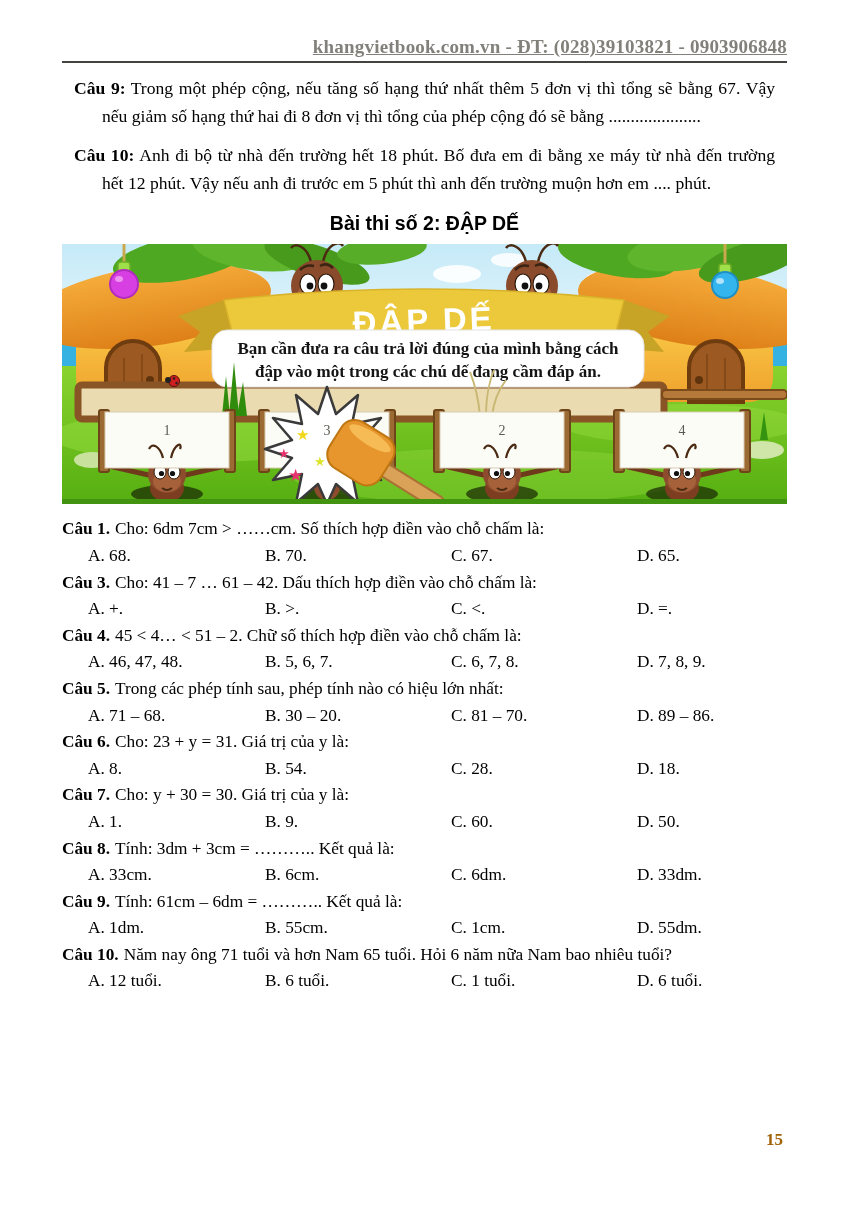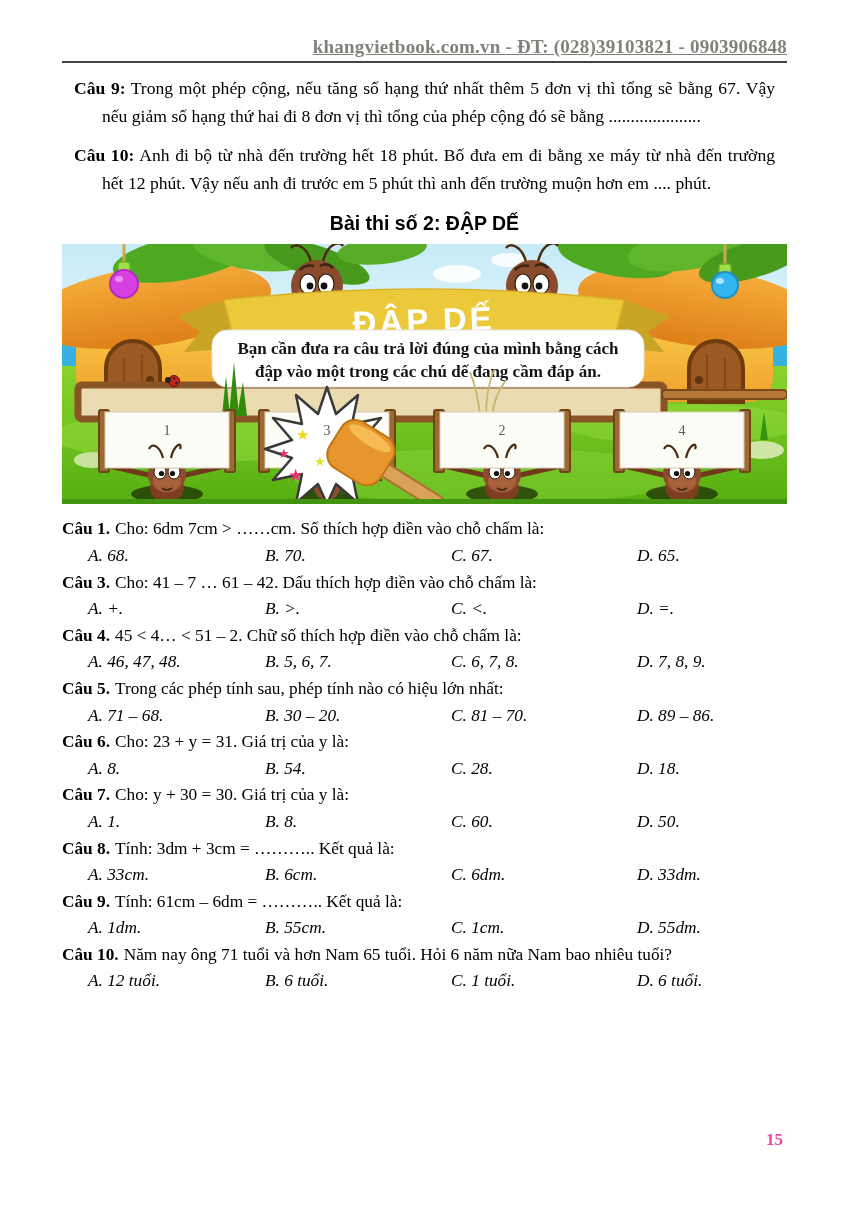--- a/index.html
+++ b/index.html
@@ -18,22 +18,22 @@
   .qlabel{font-weight:bold;margin-right:5px;}
   .section-title{
     margin:15px 0 0;text-align:center;font-family:"Liberation Sans",sans-serif;
     font-size:19.5px;font-weight:bold;color:#000;
   }
   .game{margin:9px 0 0;width:725px;height:260px;}
   .game svg{display:block;}
   .quiz{margin-top:12px;font-size:17.3px;}
   .qline{margin:0;line-height:26.6px;}
   .opts{display:grid;grid-template-columns:177px 186px 186px auto;padding-left:26px;line-height:26.6px;}
-  .opt{white-space:nowrap;font-style:italic;}
-  .pageno{position:absolute;right:64px;top:1130px;font-weight:bold;font-size:17px;color:#ec4899;}
+  .opt{white-space:nowrap;}
+  .pageno{position:absolute;right:64px;top:1130px;font-weight:bold;font-size:17px;color:#a16207;}
 </style>
 </head>
 <body>
 
 <div class="page">
 
   <div class="header">
     <span>khangvietbook.com.vn - ĐT: (028)39103821 - 0903906848</span>
   </div>
 
@@ -320,21 +320,21 @@
         <span class="opt">B. 54.</span>
         <span class="opt">C. 28.</span>
         <span class="opt">D. 18.</span>
       </div>
     </div>
 
     <div>
       <p class="qline"><span class="qlabel">Câu 7.</span><span>Cho: y + 30 = 30.  Giá trị của y là:</span></p>
       <div class="opts">
         <span class="opt">A. 1.</span>
-        <span class="opt">B. 8.</span>
+        <span class="opt">B. 9.</span>
         <span class="opt">C. 60.</span>
         <span class="opt">D. 50.</span>
       </div>
     </div>
 
     <div>
       <p class="qline"><span class="qlabel">Câu 8.</span><span>Tính: 3dm + 3cm = ………..  Kết quả là:</span></p>
       <div class="opts">
         <span class="opt">A. 33cm.</span>
         <span class="opt">B. 6cm.</span>

